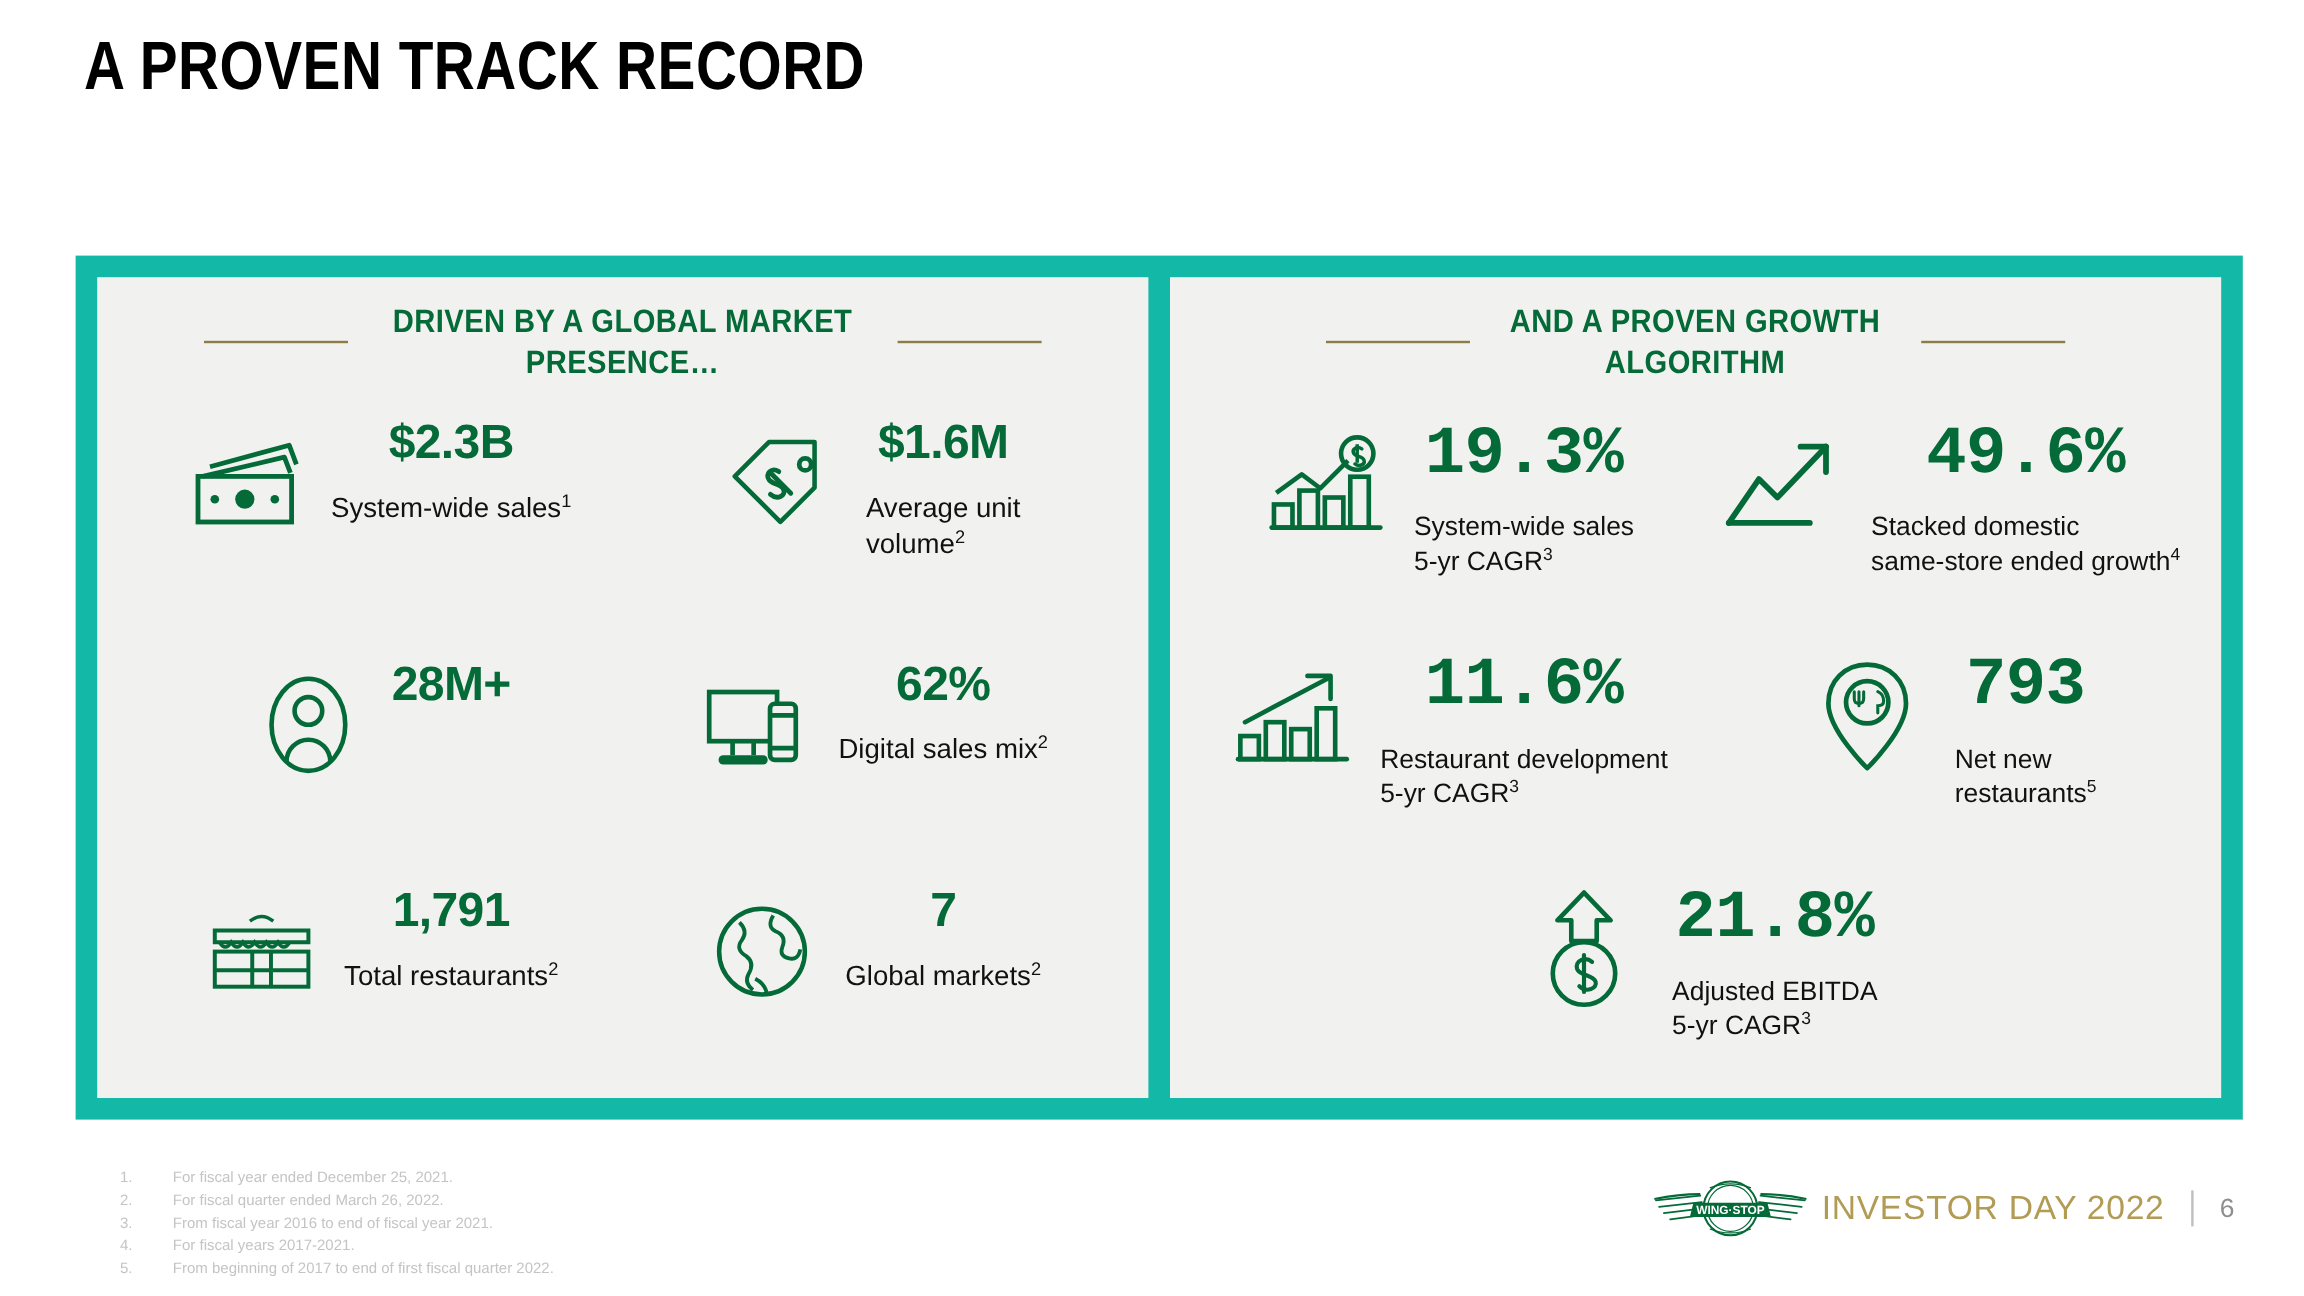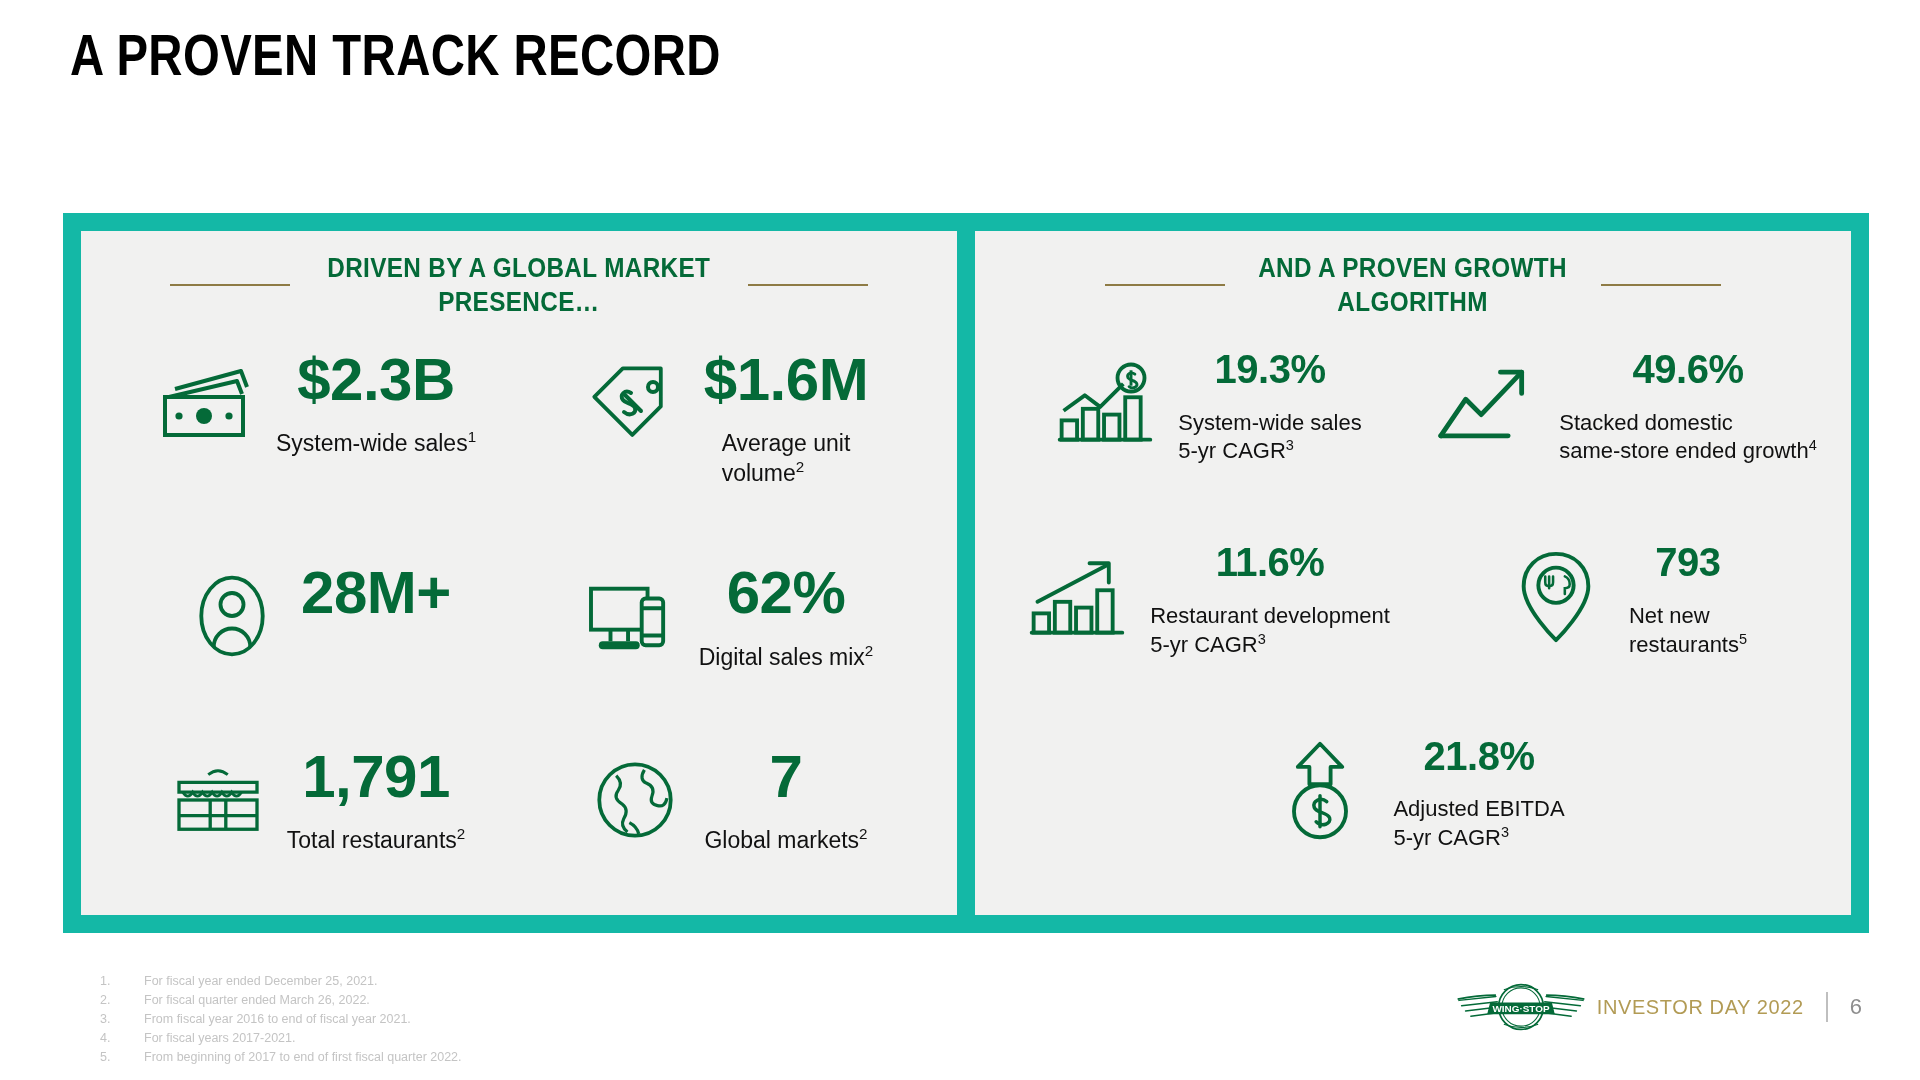--- a/index.html
+++ b/index.html
@@ -88,39 +88,39 @@
     flex:0 0 auto;
     width:110px; height:108px;
     display:flex; align-items:center; justify-content:center;
     color:#046A38;
   }
   .stat-icon svg { display:block; }
   .stat-body { display:flex; flex-direction:column; align-items:center; min-width:0; }
   .stat-value {
     font-family:"Liberation Sans Narrow","Liberation Sans",sans-serif;
     font-weight:bold;
-    font-size:60px;
+    font-size:40px;
     line-height:1.04;
     color:#046A38;
     letter-spacing:-0.5px;
     white-space:nowrap;
   }
   .stat-label {
     font-family:"Liberation Sans","DejaVu Sans",sans-serif;
     font-size:23px;
     line-height:1.3;
     color:#111111;
     text-align:left;
     margin-top:18px;
     white-space:pre-line;
   }
   .stat-label sup { font-size:0.66em; vertical-align:super; line-height:0; }
 
   
-  .grid.right .stat-value { font-size:40px; }
+  .grid.right .stat-value { font-size:56px;font-family:Liberation Mono, monospace; }
   .grid.right .stat-label { font-size:22px; }
   .grid.right .stat-icon { width:118px; height:110px; }
 
   
   .footnotes {
     position:absolute;
     left:100px; top:972px;
     font-family:"Liberation Sans","DejaVu Sans",sans-serif;
     font-size:12.5px;
     color:#C4C4C4;
@@ -131,21 +131,21 @@
 
   
   .footer-brand {
     position:absolute;
     right:58px; bottom:18px;
     display:flex; align-items:center; gap:4px;
   }
   .ws-logo { width:132px; height:62px; color:#046A38; }
   .investor-day {
     font-family:"Liberation Sans","DejaVu Sans",sans-serif;
-    font-size:20px;
+    font-size:28px;
     color:#B29B55;
     letter-spacing:0.6px;
     margin-left:6px;
   }
   .vbar { width:2px; height:30px; background:#BFBFBF; margin:0 18px; }
   .page-no {
     font-family:"Liberation Sans","DejaVu Sans",sans-serif;
     font-size:22px;
     color:#8E8E8E;
   }

